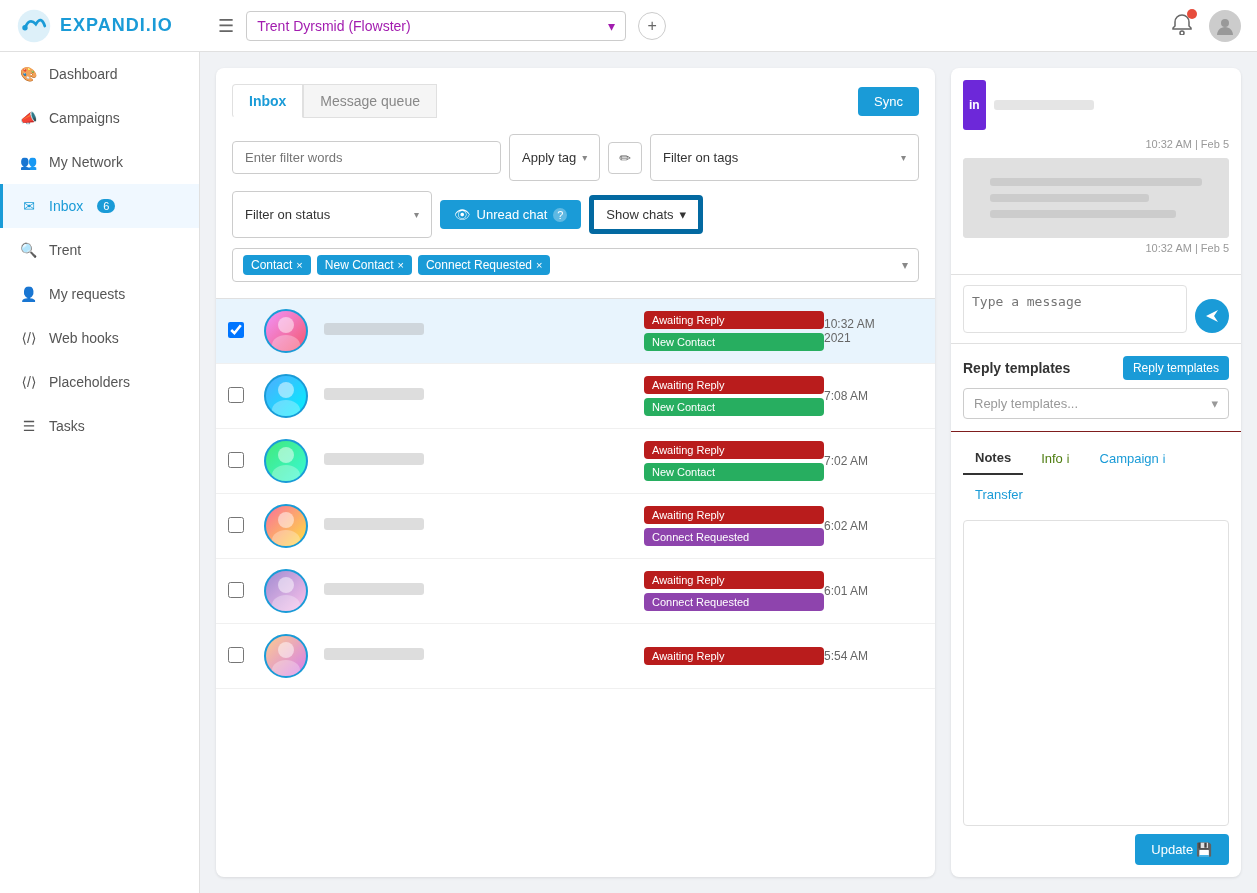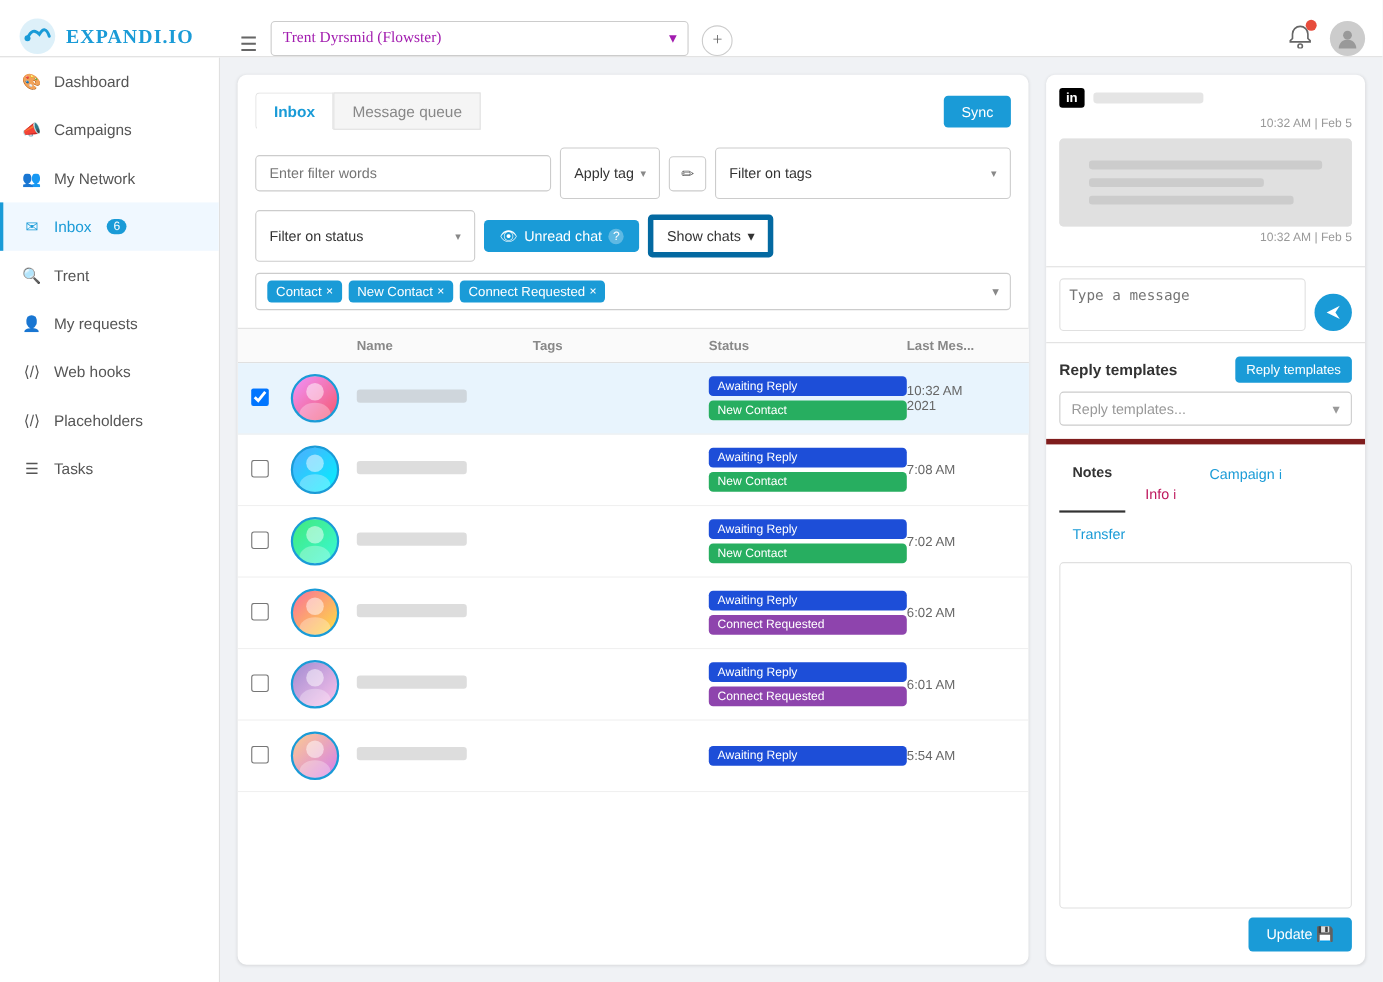--- a/index.html
+++ b/index.html
@@ -1,19 +1,19 @@
 <!DOCTYPE html>
 <html><head>
   <meta charset="utf-8">
   <style>
     * { box-sizing: border-box; margin: 0; padding: 0; }
     body { font-family: -apple-system, BlinkMacSystemFont, 'Segoe UI', sans-serif; font-size: 14px; background: #f0f2f5; color: #333; display: flex; flex-direction: column; height: 893px; overflow: hidden; }
 
     
-    .top-nav { background: #fff; height: 52px; display: flex; align-items: flex-end; padding: 0 16px; border-bottom: 1px solid #e0e0e0; gap: 12px; z-index: 10; font-family: Liberation Serif, serif; }
+    .top-nav { background: #fff; height: 52px; display: flex; align-items: center; padding: 0 16px; border-bottom: 1px solid #e0e0e0; gap: 12px; z-index: 10; }
     .logo { display: flex; align-items: center; gap: 8px; width: 190px; }
     .logo-icon { width: 36px; height: 36px; }
     .logo-text { font-size: 18px; font-weight: 700; color: #1a9bd7; letter-spacing: 1px; }
     .hamburger { cursor: pointer; color: #666; font-size: 18px; }
     .account-select { flex: 1; max-width: 380px; border: 1px solid #ccc; border-radius: 4px; padding: 6px 10px; display: flex; align-items: center; justify-content: space-between; cursor: pointer; background: #fff; }
     .account-select span { color: #a21caf; font-size: 14px; }
     .add-btn { width: 28px; height: 28px; border: 1.5px solid #ccc; border-radius: 50%; display: flex; align-items: center; justify-content: center; cursor: pointer; color: #666; font-size: 16px; }
     .nav-right { margin-left: auto; display: flex; align-items: center; gap: 16px; }
     .notif-icon { position: relative; cursor: pointer; }
     .notif-badge { position: absolute; top: -4px; right: -4px; background: #e74c3c; width: 10px; height: 10px; border-radius: 50%; }
@@ -56,36 +56,36 @@
     .inbox-table { flex: 1; overflow-y: auto; }
     .table-header { display: grid; grid-template-columns: 36px 60px 160px 160px 180px 120px; align-items: center; padding: 8px 12px; border-bottom: 1px solid #e0e0e0; background: #fafafa; }
     .table-header span { font-size: 12px; color: #888; font-weight: 600; }
     .table-row { display: grid; grid-template-columns: 36px 60px 160px 160px 180px 120px; align-items: center; padding: 10px 12px; border-bottom: 1px solid #f0f0f0; cursor: pointer; }
     .table-row.selected { background: #e8f4fd; }
     .row-check { width: 16px; height: 16px; border: 1px solid #ccc; border-radius: 3px; }
     .row-avatar { width: 44px; height: 44px; border-radius: 50%; border: 2px solid #1a9bd7; overflow: hidden; background: #ccc; display: flex; align-items: center; justify-content: center; }
     .name-cell { display: flex; flex-direction: column; }
     .name-blur { background: #ccc; height: 12px; border-radius: 3px; width: 100px; margin-bottom: 4px; }
     .status-cell { display: flex; flex-direction: column; gap: 4px; }
-    .badge-yellow { background: #1d4ed8; color: #fff; border-radius: 4px; padding: 3px 8px; font-size: 11px; display: inline-block; }
+    .badge-yellow { background: #b91c1c; color: #fff; border-radius: 4px; padding: 3px 8px; font-size: 11px; display: inline-block; }
     .badge-green { background: #27ae60; color: #fff; border-radius: 4px; padding: 3px 8px; font-size: 11px; display: inline-block; }
     .badge-purple { background: #8e44ad; color: #fff; border-radius: 4px; padding: 3px 8px; font-size: 11px; display: inline-block; }
     .time-cell { font-size: 12px; color: #666; }
     .tags-cell { display: flex; flex-direction: column; gap: 3px; }
 
     
     .right-panel { width: 290px; background: #fff; margin: 16px; border-radius: 8px; display: flex; flex-direction: column; overflow: hidden; box-shadow: 0 1px 3px rgba(0,0,0,0.1); }
     .chat-preview { flex: 0 0 auto; padding: 12px; border-bottom: 1px solid #e0e0e0; overflow: hidden; }
     .chat-bubble { background: #0077b5; color: #fff; border-radius: 8px 8px 0 8px; padding: 10px 12px; font-size: 12px; margin-bottom: 6px; }
     .chat-time { font-size: 11px; color: #999; text-align: right; margin-bottom: 8px; }
     .chat-image { background: #e0e0e0; border-radius: 4px; overflow: hidden; height: 80px; margin-bottom: 4px; display: flex; align-items: center; justify-content: center; color: #999; font-size: 11px; }
     .message-input-area { padding: 10px 12px; border-bottom: 1px solid #e0e0e0; display: flex; align-items: flex-end; gap: 8px; }
     .message-input { flex: 1; border: 1px solid #e0e0e0; border-radius: 4px; padding: 8px; font-size: 13px; resize: none; min-height: 36px; }
     .send-btn { width: 34px; height: 34px; background: #1a9bd7; border: none; border-radius: 50%; cursor: pointer; display: flex; align-items: center; justify-content: center; color: #fff; flex-shrink: 0; }
-    .reply-templates-section { padding: 12px; border-bottom: 5px solid #7f1d1d; }
+    .reply-templates-section { padding: 12px; border-bottom: 1px solid #7f1d1d; }
     .reply-templates-header { display: flex; justify-content: space-between; align-items: center; margin-bottom: 8px; }
     .reply-templates-title { font-size: 14px; font-weight: 600; color: #333; }
     .reply-templates-btn { background: #1a9bd7; color: #fff; border: none; border-radius: 4px; padding: 5px 10px; font-size: 12px; cursor: pointer; }
     .reply-templates-select { width: 100%; border: 1px solid #ccc; border-radius: 4px; padding: 7px 10px; font-size: 13px; color: #999; display: flex; align-items: center; justify-content: space-between; cursor: pointer; }
     .notes-section { padding: 12px; flex: 1; display: flex; flex-direction: column; }
     .notes-tabs { display: flex; gap: 0; margin-bottom: 10px; flex-wrap: wrap; gap: 6px; }
     .notes-tab { padding: 6px 12px; cursor: pointer; font-size: 13px; color: #888; border-bottom: 2px solid transparent; }
     .notes-tab.active { color: #333; border-bottom-color: #333; font-weight: 600; }
     .notes-tab.blue { color: #1a9bd7; }
     .notes-textarea { flex: 1; border: 1px solid #e0e0e0; border-radius: 4px; padding: 8px; font-size: 13px; resize: none; min-height: 60px; margin-bottom: 8px; }
@@ -232,28 +232,20 @@
           <div class="tag-chip">
             <span>Connect Requested</span>
             <span class="x">×</span>
           </div>
           <span class="tags-chevron">▾</span>
         </div>
       </div>
 
       <div class="inbox-table">
 
-        <div class="table-header">
-          <span></span>
-          <span></span>
-          <span>Name</span>
-          <span>Tags</span>
-          <span>Status</span>
-          <span>Last Mes...</span>
-        </div>
 
         <div class="table-row selected">
           <div><input type="checkbox" class="row-check" checked="" style=""></div>
           <div class="row-avatar avatar-1">
             <svg width="40" height="40" viewBox="0 0 40 40">
               <circle cx="20" cy="14" r="8" fill="rgba(255,255,255,0.5)"></circle>
               <ellipse cx="20" cy="34" rx="14" ry="10" fill="rgba(255,255,255,0.3)"></ellipse>
             </svg>
           </div>
           <div class="name-cell">
@@ -361,21 +353,21 @@
           <div class="time-cell">5:54 AM</div>
         </div>
 
       </div>
     </div>
 
     <div class="right-panel">
 
       <div class="chat-preview">
         <div style="display:flex; align-items:center; gap:8px; margin-bottom:8px;">
-          <span style="background:#000000; color:#fff; padding:2px 6px; border-radius:3px; font-size:12px; font-weight:700;">in</span>
+          <span style="background:#6d28d9; color:#fff; padding:18px 6px; border-radius:3px; font-size:12px; font-weight:700;">in</span>
           <div style="background:#ccc; height:10px; border-radius:3px; width:100px; opacity:0.5;"></div>
         </div>
         <div class="chat-time">10:32 AM | Feb 5</div>
         <div class="chat-image">
           <div style="background:#e0e0e0; width:100%; height:100%; display:flex; align-items:center; justify-content:center; font-size:11px; color:#999; position:relative; overflow:hidden;">
             <div style="background:#ccc; width:80%; height:8px; border-radius:3px; position:absolute; top:20px; left:10%;"></div>
             <div style="background:#ccc; width:60%; height:8px; border-radius:3px; position:absolute; top:36px; left:10%;"></div>
             <div style="background:#ccc; width:70%; height:8px; border-radius:3px; position:absolute; top:52px; left:10%;"></div>
           </div>
         </div>
@@ -398,21 +390,21 @@
         </div>
         <div class="reply-templates-select">
           <span>Reply templates...</span>
           <span>▾</span>
         </div>
       </div>
 
       <div class="notes-section">
         <div class="notes-tabs">
           <div class="notes-tab active">Notes</div>
-          <div class="notes-tab blue" style="color:#be185d;margin-top:19px;">Info <span style="font-size:12px;">ℹ</span></div>
+          <div class="notes-tab blue" style="color:#4d7c0f;">Info <span style="font-size:12px;">ℹ</span></div>
           <div class="notes-tab blue" style="color:#1a9bd7;">Campaign <span style="font-size:12px;">ℹ</span></div>
           <div class="notes-tab blue" style="color:#1a9bd7;">Transfer</div>
         </div>
         <textarea class="notes-textarea" style=""></textarea>
         <button class="update-btn">Update 💾</button>
       </div>
     </div>
 
   </div>
 </div>

